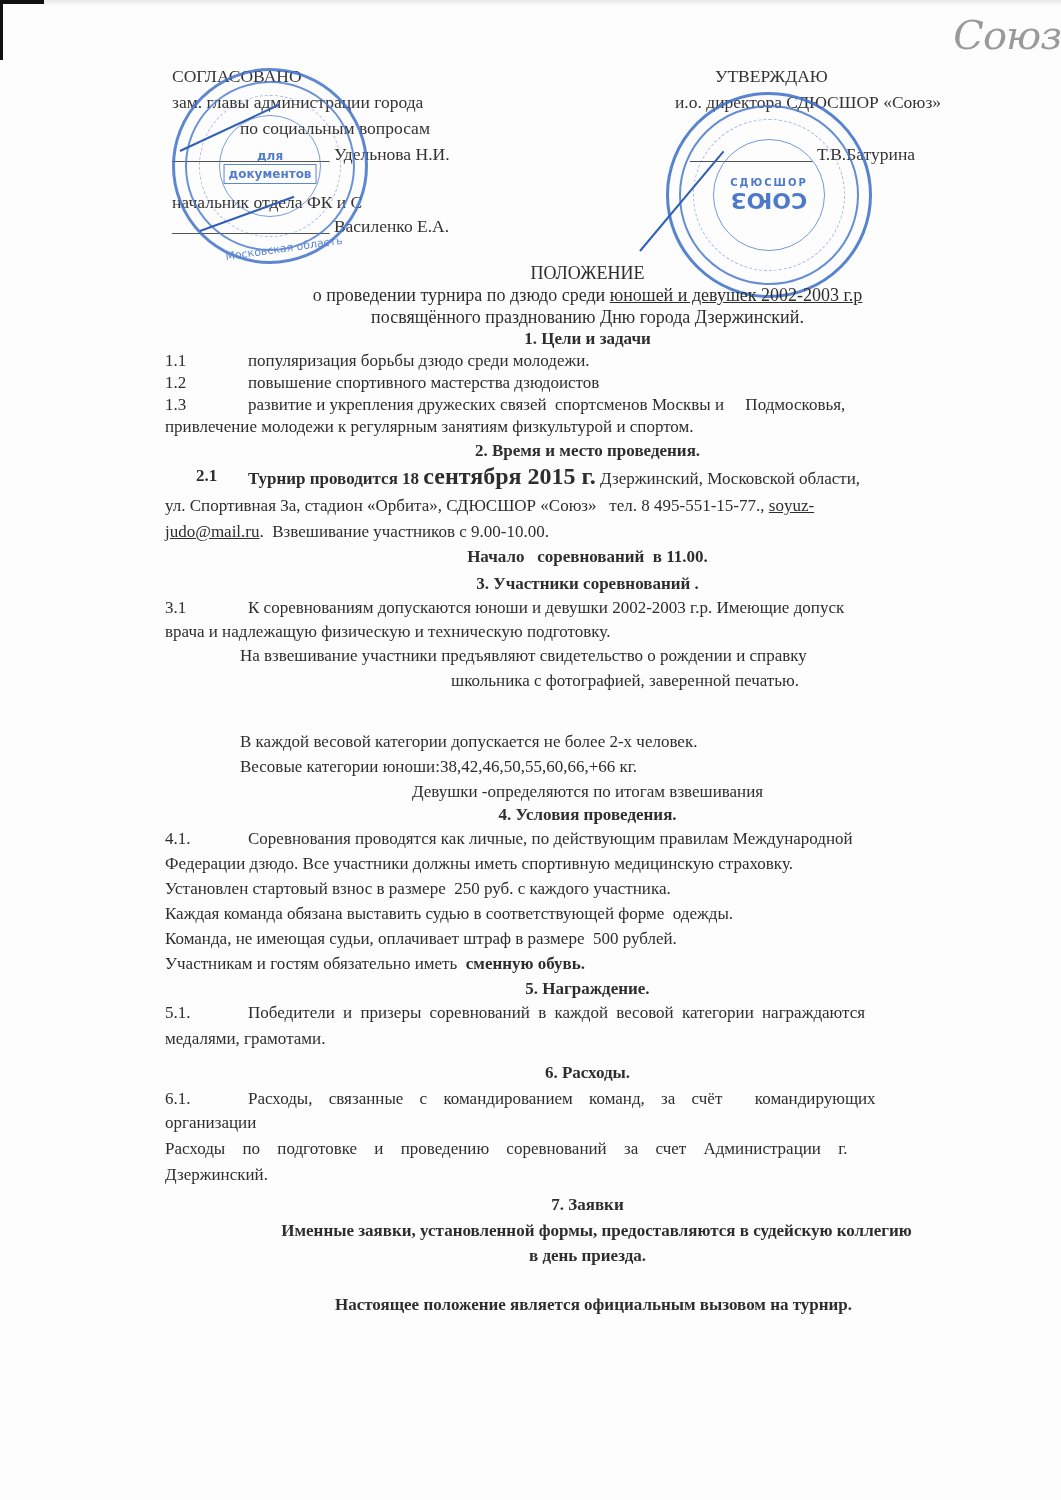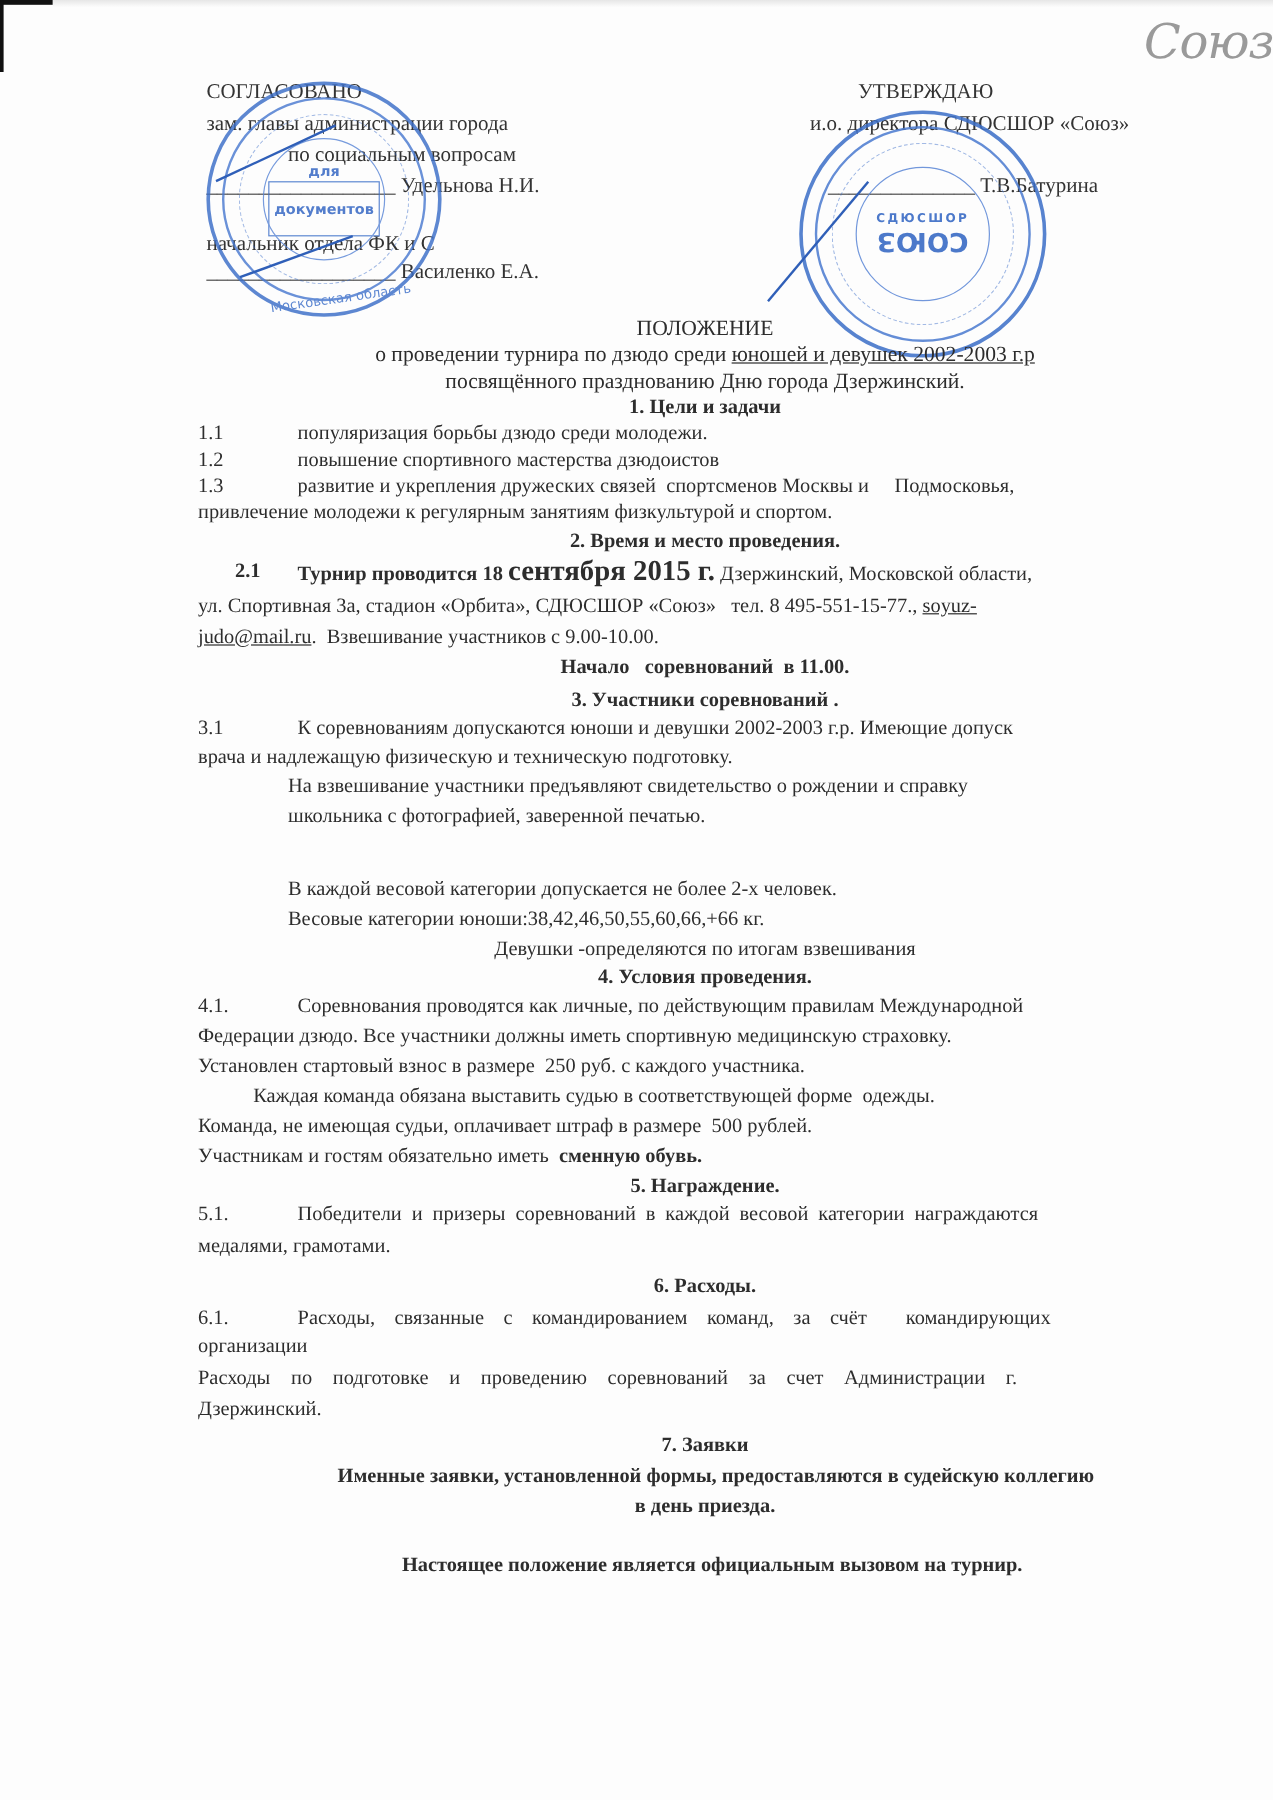--- a/index.html
+++ b/index.html
@@ -56,21 +56,21 @@
   <div class="abs hdr" style="left:172px; top:192px;">начальник отдела ФК и С</div>
   <div class="abs hdr" style="left:172px; top:216px;">
     <span>__________________</span>
     <span>Василенко Е.А.</span>
   </div>
 
   <div class="stamp" style="left:172px; top:68px; width:190px; height:190px; opacity:.82;">
     <div class="stamp-ring"></div>
     <div class="stamp-center" style="font-size:12px; line-height:16px;">
       <div>для</div>
-      <div style="border:1.5px solid #3b6ec8; padding:14px 4px;">документов</div>
+      <div style="border:1.5px solid #3b6ec8; padding:1px 4px;">документов</div>
     </div>
     <div style="position:absolute; left:50px; bottom:6px; font-family:'DejaVu Sans',sans-serif; font-size:11px; color:#3b6ec8; transform:rotate(-8deg);">Московская область</div>
   </div>
   <div class="sig" style="left:180px; top:150px; width:110px; transform:rotate(-25deg);"></div>
   <div class="sig" style="left:200px; top:230px; width:100px; transform:rotate(-20deg);"></div>
 </div>
 
 <div>
   <div class="abs hdr" style="left:715px; top:66px;">УТВЕРЖДАЮ</div>
   <div class="abs hdr" style="left:675px; top:92px;">и.о. директора СДЮСШОР «Союз»</div>
@@ -122,33 +122,33 @@
   <div style="line-height:26px; white-space:pre;"><span class="u">judo@mail.ru</span><span>.  Взвешивание участников с 9.00-10.00.</span></div>
   <div class="bold" style="white-space:pre; line-height:24px;">Начало   соревнований  в 11.00.</div>
 
   <div class="center bold" style="margin-top:4px;">3. Участники соревнований .</div>
   <div class="row" style="line-height:26px;">
     <span class="num">3.1</span>
     <span>К соревнованиям допускаются юноши и девушки 2002-2003 г.р. Имеющие допуск</span>
   </div>
   <div style="line-height:22px;">врача  и надлежащую физическую и техническую подготовку.</div>
   <div class="indent" style="line-height:25px;">На взвешивание участники предъявляют свидетельство о рождении и справку</div>
-  <div class="indent" style="line-height:25px;">школьника с фотографией, заверенной печатью.</div>
+  <div class="indent" style="line-height:25px;text-align:center;">школьника с фотографией, заверенной печатью.</div>
   <div class="indent" style="line-height:25px;margin-top:36px;">В каждой весовой категории допускается не более 2-х человек.</div>
   <div class="indent" style="line-height:25px;">Весовые категории юноши:38,42,46,50,55,60,66,+66 кг.</div>
   <div class="center" style="line-height:25px;">Девушки -определяются по итогам взвешивания</div>
 
   <div class="center bold">4. Условия проведения.</div>
   <div class="row" style="line-height:25px;">
     <span class="num">4.1.</span>
     <span>Соревнования проводятся как личные, по действующим правилам Международной</span>
   </div>
   <div style="line-height:25px;">Федерации дзюдо. Все участники должны иметь спортивную медицинскую страховку.</div>
   <div style="line-height:25px; white-space:pre;">Установлен стартовый взнос в размере  250 руб. с каждого участника.</div>
-  <div style="line-height:25px; white-space:pre;margin-left:46px;">Каждая команда обязана выставить судью в соответствующей форме  одежды.</div>
+  <div style="line-height:25px; white-space:pre;">Каждая команда обязана выставить судью в соответствующей форме  одежды.</div>
   <div style="line-height:25px; white-space:pre;">Команда, не имеющая судьи, оплачивает штраф в размере  500 рублей.</div>
   <div style="line-height:25px; white-space:pre;"><span>Участникам и гостям обязательно иметь  </span><span class="bold">сменную обувь.</span></div>
 
   <div class="center bold" style="margin-top:2px;">5. Награждение.</div>
   <div class="row" style="line-height:26px;">
     <span class="num">5.1.</span>
     <span class="just" style="flex:1; word-spacing:4px;">Победители и призеры соревнований в каждой весовой категории награждаются</span>
   </div>
   <div style="line-height:26px;">медалями, грамотами.</div>
 

